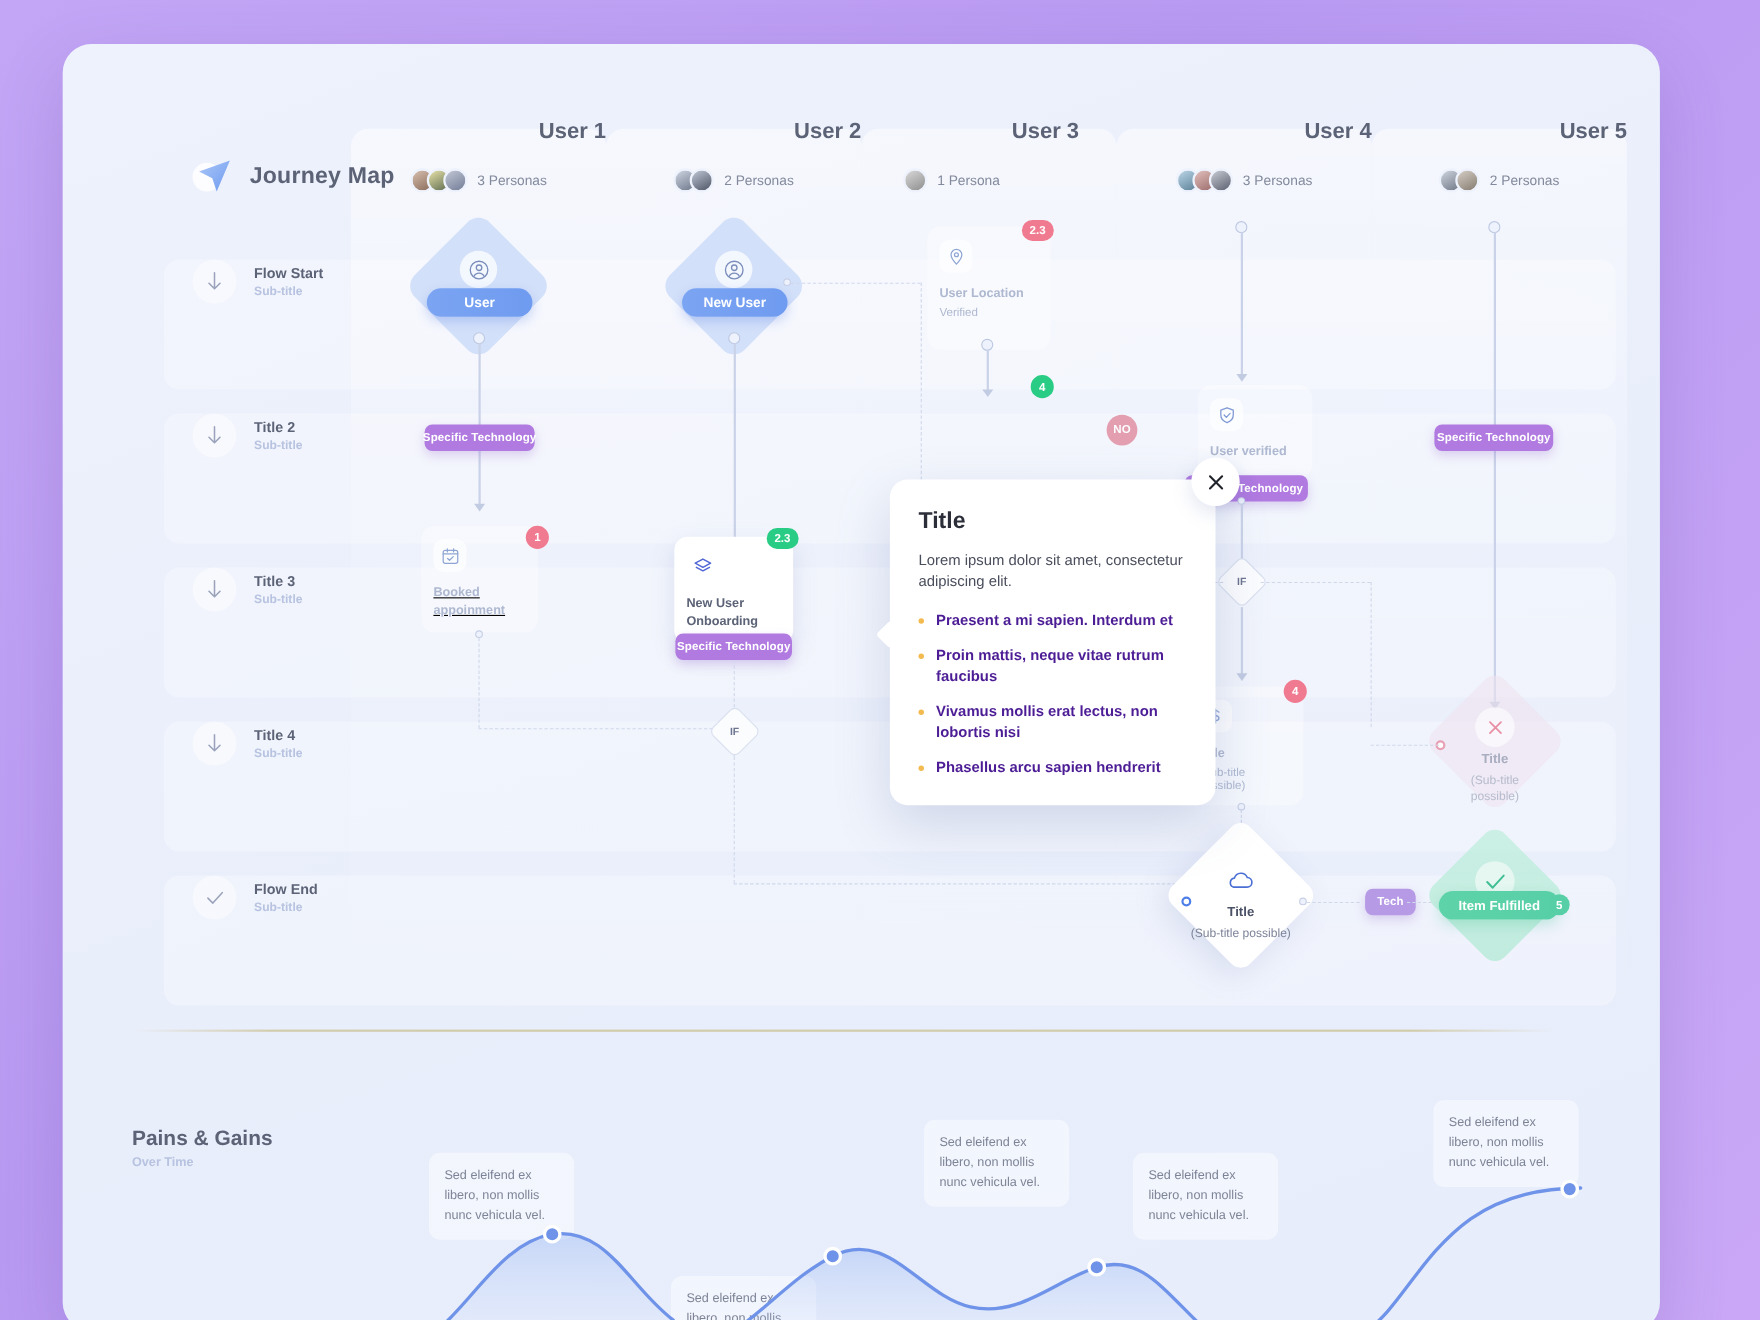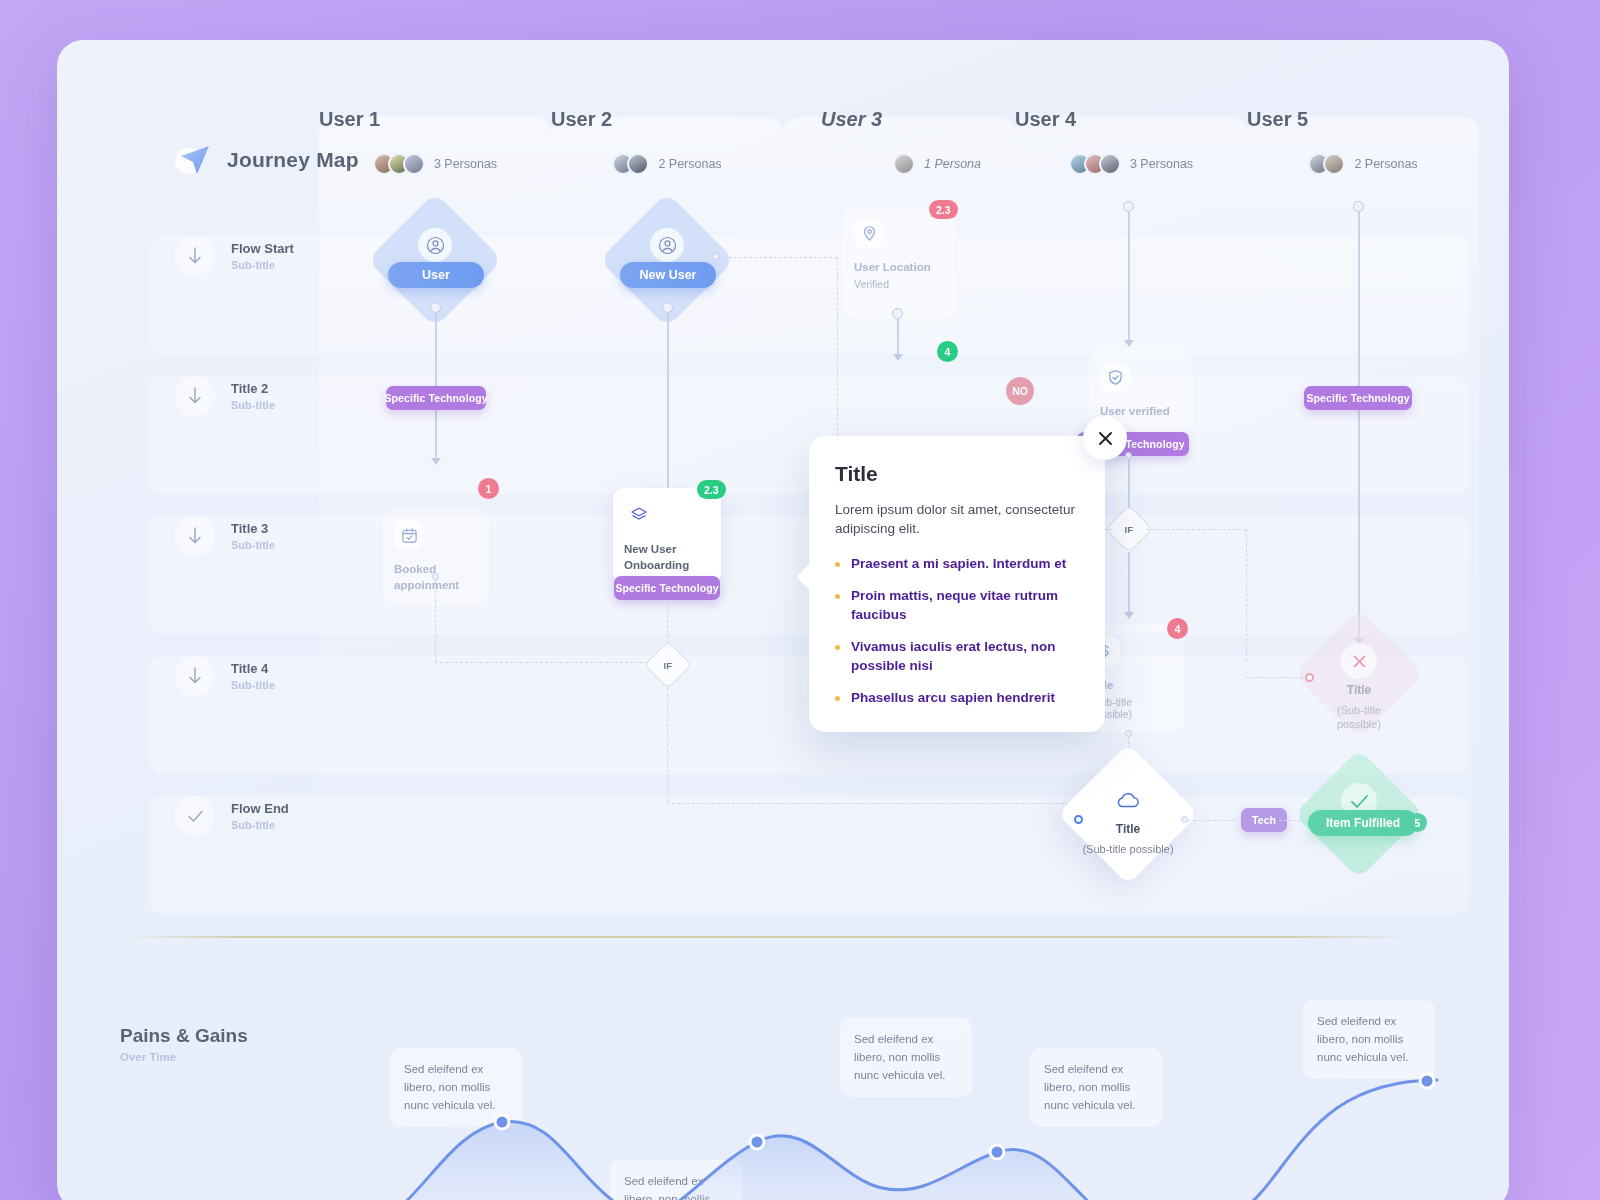--- a/index.html
+++ b/index.html
@@ -42,21 +42,21 @@
   #brand { position: absolute; left: 118px; top: 100px; display: flex; align-items: center; gap: 12px; }
   #brand .logo { width: 40px; height: 40px; position: relative; }
   #brand .logo .blob {
     position:absolute; left:0; top:8px; width:26px; height:26px; border-radius:50%;
     background: rgba(255,255,255,.85);
   }
   #brand .logo svg { position: relative; z-index: 2; }
   #brand .name { font-size: 21px; font-weight: 700; color: #5c6377; letter-spacing: .2px; }
 
   
-  .col-head { position: absolute; width: 232px; text-align: left; }
+  .col-head { position: absolute; width: 232px; text-align: right; }
   .col-head .title { font-size: 20px; font-weight: 600; color: #5c6377; }
   .col-head .personas { margin-top: 22px; display: flex; align-items: center; justify-content: center; gap: 9px; }
   .stack { display: flex; }
   .stack .av {
     width: 22px; height: 22px; border-radius: 50%;
     border: 2px solid #eef2fc; margin-left: -7px;
     background-size: cover;
   }
   .stack .av:first-child { margin-left: 0; }
   .personas .cnt { font-size: 12.5px; color: #838a9d; }
@@ -299,21 +299,21 @@
     <div class="title">User 2</div>
     <div class="personas">
       <div class="stack">
         <div class="av" style="background:linear-gradient(150deg,#cfd6e3,#6d7789)"></div>
         <div class="av" style="background:linear-gradient(150deg,#bfc6d4,#4e5666)"></div>
       </div>
       <span class="cnt">2 Personas</span>
     </div>
   </div>
 
-  <div class="col-head" style="left:764px; top:68px;font-style:italic;">
+  <div class="col-head" style="left:692px; top:68px;">
     <div class="title">User 3</div>
     <div class="personas">
       <div class="stack">
         <div class="av" style="background:linear-gradient(150deg,#d9d9d9,#8e8e8e)"></div>
       </div>
       <span class="cnt">1 Persona</span>
     </div>
   </div>
 
   <div class="col-head" style="left:958px; top:68px;">
@@ -407,21 +407,21 @@
         <path d="M4.8 15.3a5.2 5.2 0 0 1 9.4 0" fill="none" stroke="currentColor" stroke-width="1.2"></path>
       </svg>
   </div>
   <div class="diamond-badge" style="left:331px; top:222px; width:96px; padding:0;">User</div>
 
   <div class="dot-o" style="left:373px; top:262px;"></div>
   <div class="conn-line" style="left:378px; top:272px; height:148px;"></div>
   <div class="arrow-dn" style="left:374px; top:418px;"></div>
   <div class="tech-chip" style="left:329px; top:346px; width:100px;">Specific Technology</div>
 
-  <div class="node-card ghost faded" style="left:326px; top:468px;">
+  <div class="node-card ghost faded" style="left:326px; top:438px;text-decoration:underline;">
     <div class="ic">
       <svg width="17" height="17" viewBox="0 0 18 18" stroke="#8fa6d4" fill="none" stroke-width="1.2">
           <rect x="2" y="3.5" width="14" height="12.5" rx="2"></rect>
           <path d="M2 7h14M6 2v3M12 2v3M6.3 11.3l1.8 1.8 3.6-3.6" stroke-linecap="round" stroke-linejoin="round"></path>
         </svg>
     </div>
     <div class="lbl">Booked appoinment</div>
   </div>
   <div class="badge-circ" style="left:421px; top:438px; background:#f07a90;">1</div>
   <div class="dot-sm" style="left:375px; top:533px;"></div>
@@ -579,21 +579,21 @@
     <button id="tt-close" aria-label="Close">
       <svg width="17" height="17" viewBox="0 0 17 17" stroke="currentColor" fill="none" stroke-width="1.9" stroke-linecap="round">
           <path d="M3 3 L14 14 M14 3 L3 14"></path>
         </svg>
     </button>
     <div class="tt-title">Title</div>
     <div class="tt-body">Lorem ipsum dolor sit amet, consectetur adipiscing elit.</div>
     <ul>
       <li>Praesent a mi sapien. Interdum et</li>
       <li>Proin mattis, neque vitae rutrum faucibus</li>
-      <li>Vivamus iaculis erat lectus, non possible nisi</li>
+      <li>Vivamus mollis erat lectus, non lobortis nisi</li>
       <li>Phasellus arcu sapien hendrerit</li>
     </ul>
   </div>
 
   <div id="divider"></div>
 
   <div id="pg-head">
     <div class="t">Pains &amp; Gains</div>
     <div class="s">Over Time</div>
   </div>

